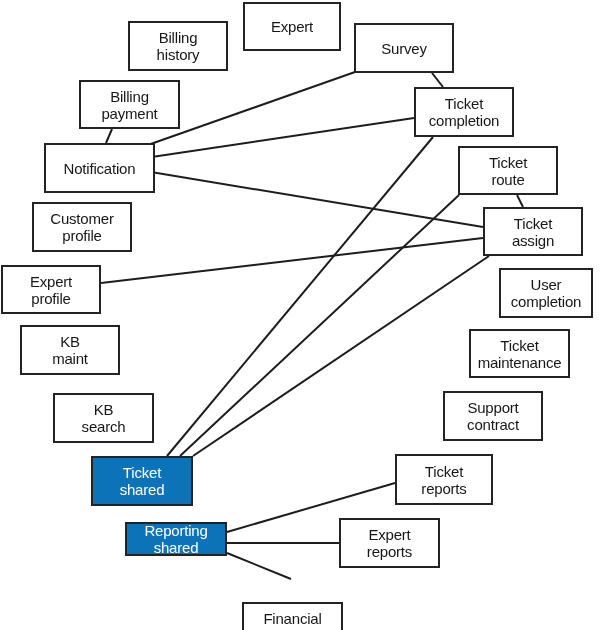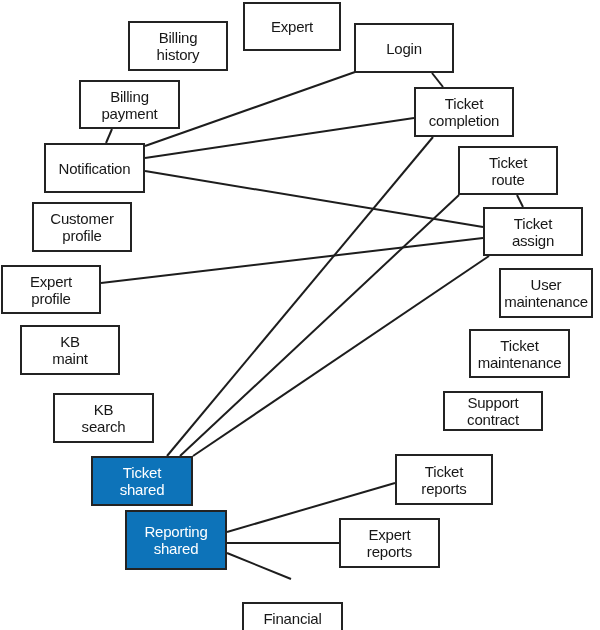--- a/index.html
+++ b/index.html
@@ -57,78 +57,78 @@
     </svg>
 
 <div class="node" style="left: 128px; top: 21px; width: 100px; height: 50px; border-color: rgb(35, 35, 35); background: rgb(255, 255, 255);">
       <span class="node-label">Billing
 history</span>
     </div>
     <div class="node" style="left: 243px; top: 2px; width: 98px; height: 49px; border-color: rgb(35, 35, 35); background: rgb(255, 255, 255);">
       <span class="node-label">Expert</span>
     </div>
     <div class="node" style="left: 354px; top: 23px; width: 100px; height: 50px; border-color: rgb(35, 35, 35); background: rgb(255, 255, 255);">
-      <span class="node-label">Login</span>
+      <span class="node-label">Survey</span>
     </div>
     <div class="node" style="left: 79px; top: 80px; width: 101px; height: 49px; border-color: rgb(35, 35, 35); background: rgb(255, 255, 255);">
       <span class="node-label">Billing
 payment</span>
     </div>
     <div class="node" style="left: 414px; top: 87px; width: 100px; height: 50px; border-color: rgb(35, 35, 35); background: rgb(255, 255, 255);">
       <span class="node-label">Ticket
 completion</span>
     </div>
-    <div class="node" style="left: 44px; top: 143px; width: 101px; height: 50px; border-color: rgb(35, 35, 35); background: rgb(255, 255, 255);">
+    <div class="node" style="left: 44px; top: 143px; width: 111px; height: 50px; border-color: rgb(35, 35, 35); background: rgb(255, 255, 255);">
       <span class="node-label">Notification</span>
     </div>
     <div class="node" style="left: 458px; top: 146px; width: 100px; height: 49px; border-color: rgb(35, 35, 35); background: rgb(255, 255, 255);">
       <span class="node-label">Ticket
 route</span>
     </div>
     <div class="node" style="left: 32px; top: 202px; width: 100px; height: 50px; border-color: rgb(35, 35, 35); background: rgb(255, 255, 255);">
       <span class="node-label">Customer
 profile</span>
     </div>
     <div class="node" style="left: 483px; top: 207px; width: 100px; height: 49px; border-color: rgb(35, 35, 35); background: rgb(255, 255, 255);">
       <span class="node-label">Ticket
 assign</span>
     </div>
     <div class="node" style="left: 1px; top: 265px; width: 100px; height: 49px; border-color: rgb(35, 35, 35); background: rgb(255, 255, 255);">
       <span class="node-label">Expert
 profile</span>
     </div>
     <div class="node" style="left: 499px; top: 268px; width: 94px; height: 50px; border-color: rgb(35, 35, 35); background: rgb(255, 255, 255);">
       <span class="node-label">User
-maintenance</span>
+completion</span>
     </div>
     <div class="node" style="left: 20px; top: 325px; width: 100px; height: 50px; border-color: rgb(35, 35, 35); background: rgb(255, 255, 255);">
       <span class="node-label">KB
 maint</span>
     </div>
     <div class="node" style="left: 469px; top: 329px; width: 101px; height: 49px; border-color: rgb(35, 35, 35); background: rgb(255, 255, 255);">
       <span class="node-label">Ticket
 maintenance</span>
     </div>
     <div class="node" style="left: 53px; top: 393px; width: 101px; height: 50px; border-color: rgb(35, 35, 35); background: rgb(255, 255, 255);">
       <span class="node-label">KB
 search</span>
     </div>
-    <div class="node" style="left: 443px; top: 391px; width: 100px; height: 40px; border-color: rgb(35, 35, 35); background: rgb(255, 255, 255);">
+    <div class="node" style="left: 443px; top: 391px; width: 100px; height: 50px; border-color: rgb(35, 35, 35); background: rgb(255, 255, 255);">
       <span class="node-label">Support
 contract</span>
     </div>
     <div class="node shared" style="left: 91px; top: 456px; width: 102px; height: 50px; border-color: rgb(35, 35, 35); background: rgb(13, 115, 185);">
       <span class="node-label">Ticket
 shared</span>
     </div>
     <div class="node" style="left: 395px; top: 454px; width: 98px; height: 51px; border-color: rgb(35, 35, 35); background: rgb(255, 255, 255);">
       <span class="node-label">Ticket
 reports</span>
     </div>
-    <div class="node shared" style="left: 125px; top: 510px; width: 102px; height: 60px; border-color: rgb(35, 35, 35); background: rgb(13, 115, 185);">
+    <div class="node shared" style="left: 125px; top: 522px; width: 102px; height: 34px; border-color: rgb(35, 35, 35); background: rgb(13, 115, 185);">
       <span class="node-label">Reporting
 shared</span>
     </div>
     <div class="node" style="left: 339px; top: 518px; width: 101px; height: 50px; border-color: rgb(35, 35, 35); background: rgb(255, 255, 255);">
       <span class="node-label">Expert
 reports</span>
     </div>
     <div class="node" style="left: 242px; top: 579px; width: 101px; height: 50px; border-color: rgb(35, 35, 35); background: rgb(255, 255, 255); margin-top: 23px;">
       <span class="node-label">Financial
 reports</span>

